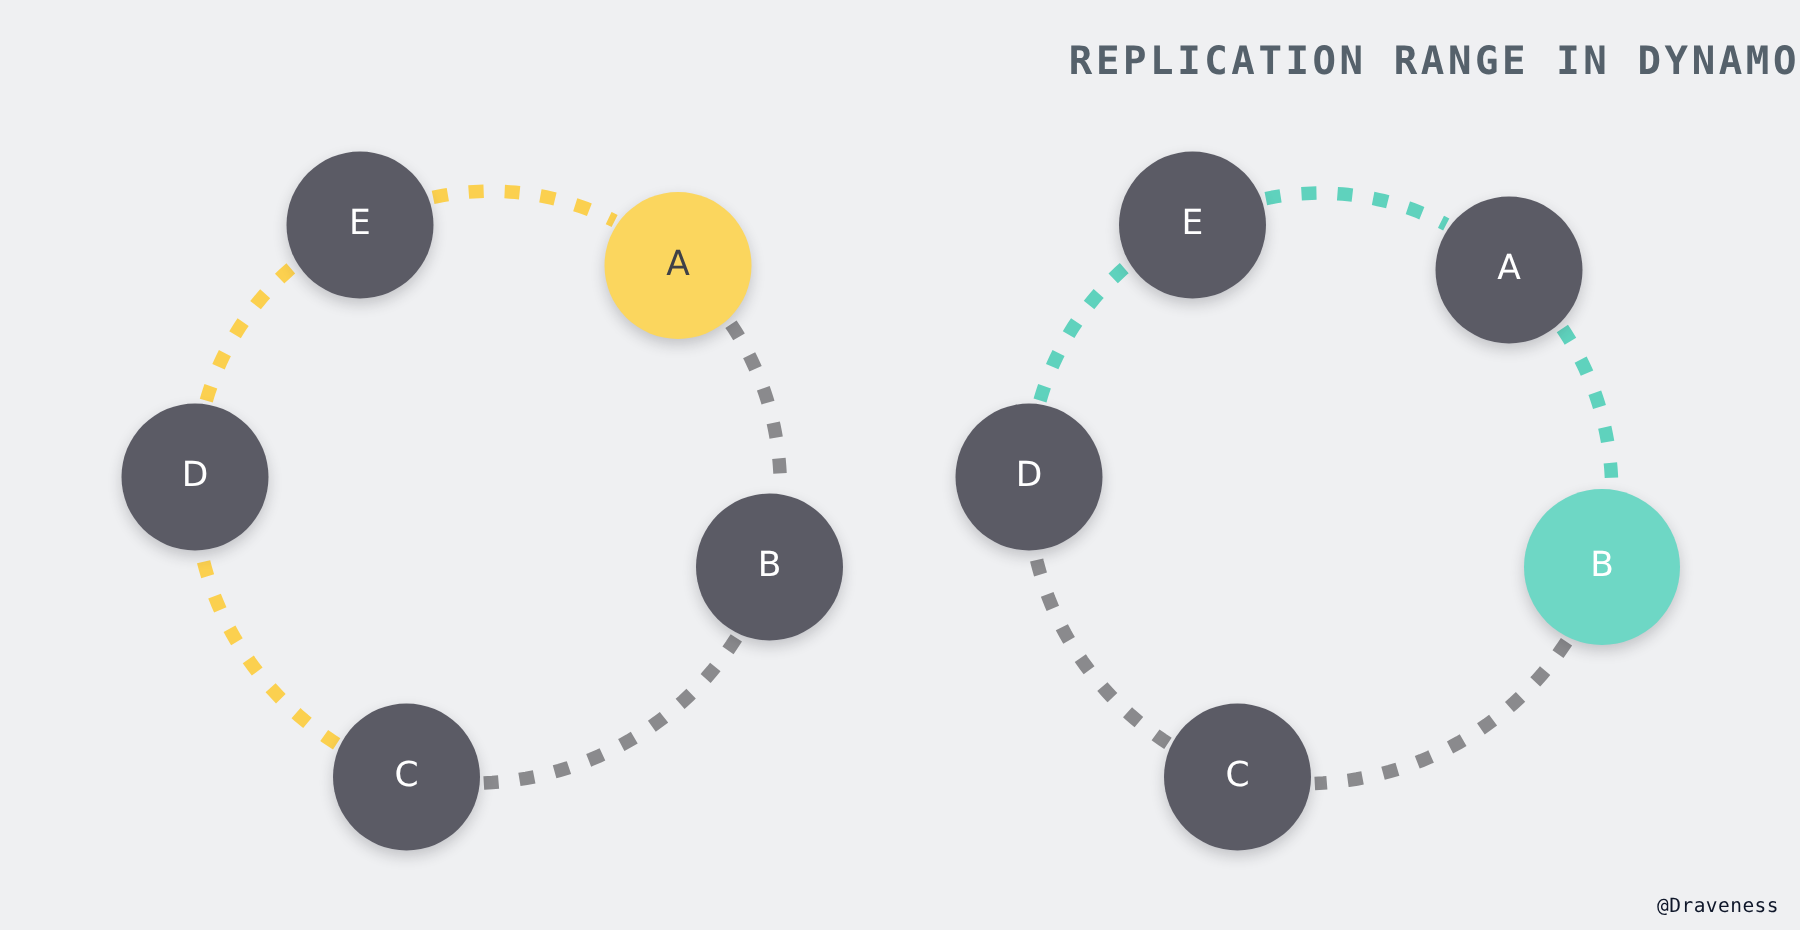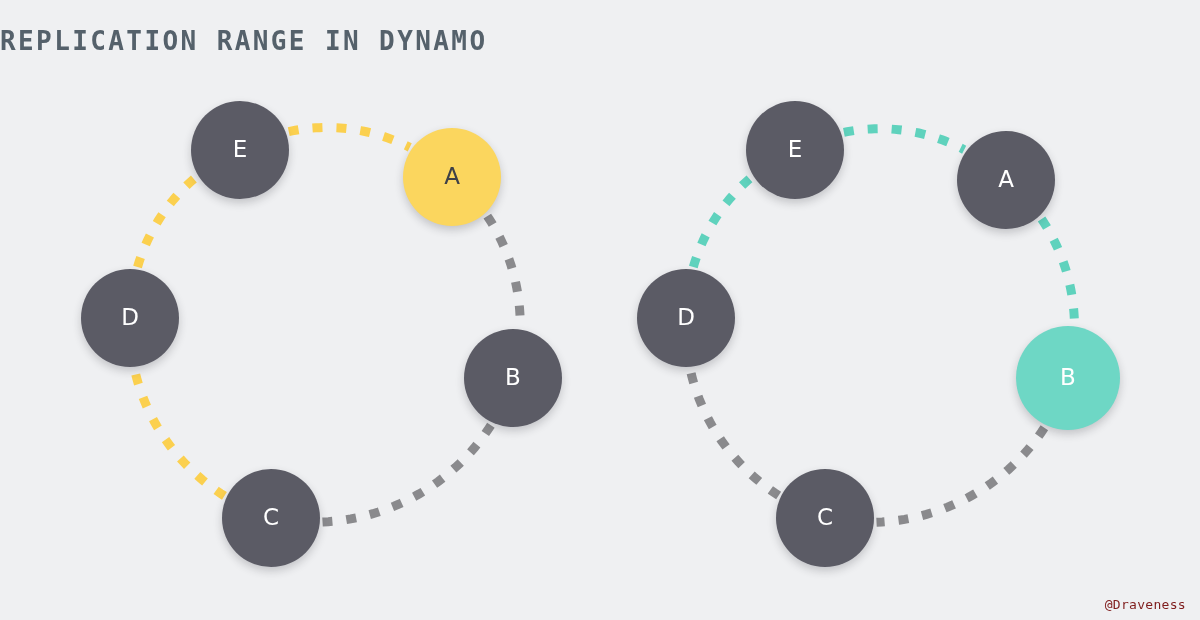--- a/index.html
+++ b/index.html
@@ -16,21 +16,21 @@
   #stage {
     position: relative;
     width: 1200px;
     height: 620px;
   }
   #title {
     position: absolute;
     top: 26px;
     left: 0;
     width: 1200px;
-    text-align: left;
+    text-align: right;
     font-family: "DejaVu Sans Mono", monospace;
     font-size: 26px;
     font-weight: bold;
     letter-spacing: 2.4px;
     color: #55616b;
     white-space: pre;
   }
   #diagram-svg {
     position: absolute;
     top: 0;
@@ -66,21 +66,21 @@
   .node-label {
     pointer-events: none;
     transform: translateY(-1px);
   }
   #watermark {
     position: absolute;
     right: 14px;
     bottom: 8px;
     font-family: "DejaVu Sans Mono", monospace;
     font-size: 13px;
-    color: #7f1d1d;
+    color: #0f172a;
     letter-spacing: 0.3px;
   }
 </style>
 </head>
 <body style="background: rgb(239, 240, 242);">
 
 <div id="stage">
 
   <div id="title">REPLICATION RANGE IN DYNAMO</div>
 

